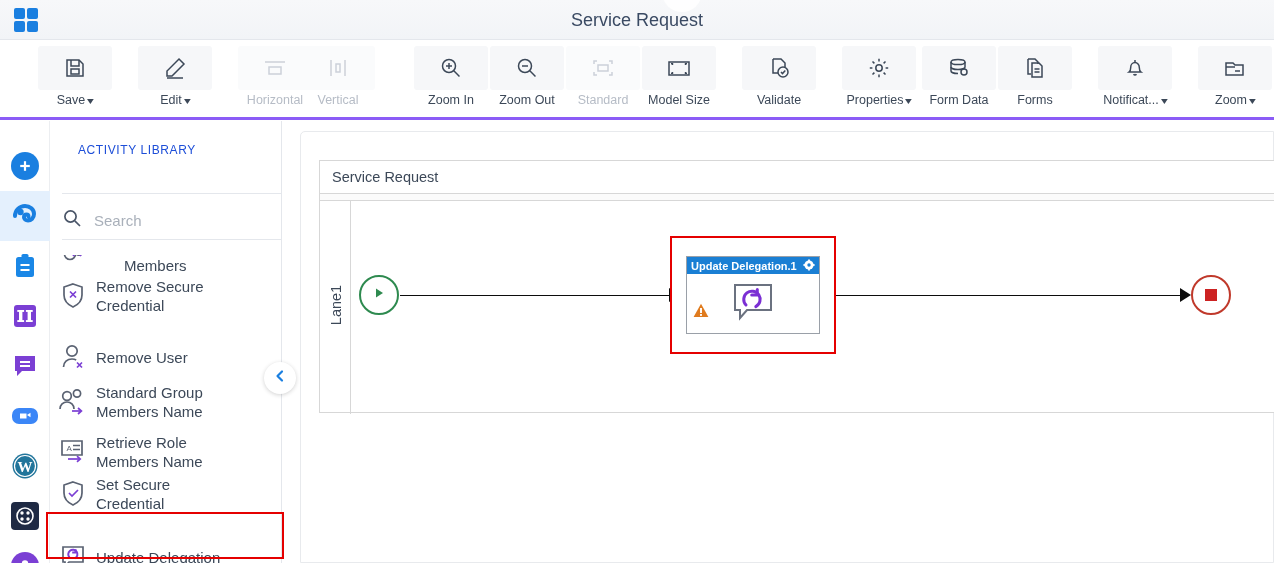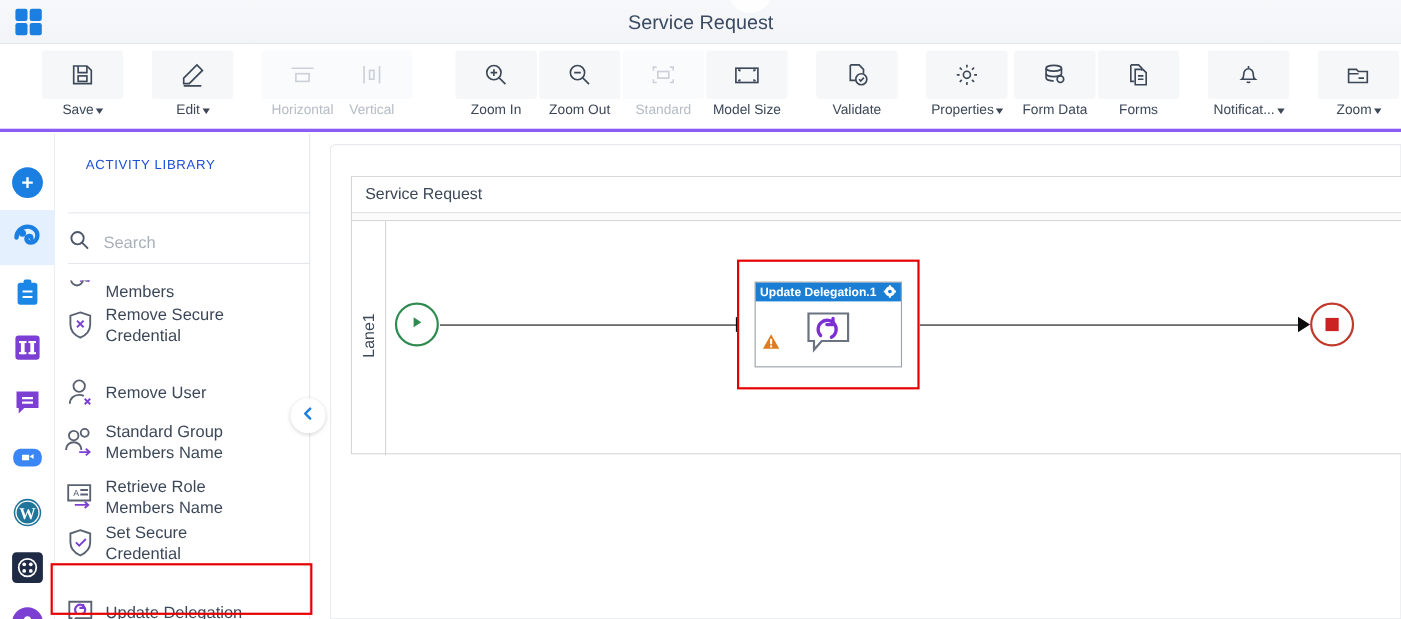--- a/index.html
+++ b/index.html
@@ -532,21 +532,21 @@
         <circle cx="8.5" cy="8.5" r="5.6"></circle>
           <line x1="12.8" y1="12.8" x2="18" y2="18"></line>
       </svg>
     </span>
     <input type="text" value="" placeholder="Search" style="">
   </div>
   <div class="lib-div2"></div>
 
   <div class="lib-list">
 
-    <div class="lib-row" style="top:36px; overflow:hidden; height:20px;">
+    <div class="lib-row" style="top:36px; overflow:hidden; height:20px;gap:28px;">
       <span class="ic">
         <svg width="30" height="26" viewBox="0 0 30 26">
           <circle cx="12" cy="2" r="5.5" fill="none" stroke="#5a6272" stroke-width="1.7"></circle>
           <circle cx="21" cy="-1" r="4.2" fill="none" stroke="#5a6272" stroke-width="1.7"></circle>
           <path d="M4 1h10" stroke="#5a6272" stroke-width="1.7"></path>
           <path d="M15 4l4-4 4 4" fill="none" stroke="#7b3fd4" stroke-width="1.7"></path>
         </svg>
       </span>
       <span class="tx" style="font-size:15px;">Members</span>
     </div>

